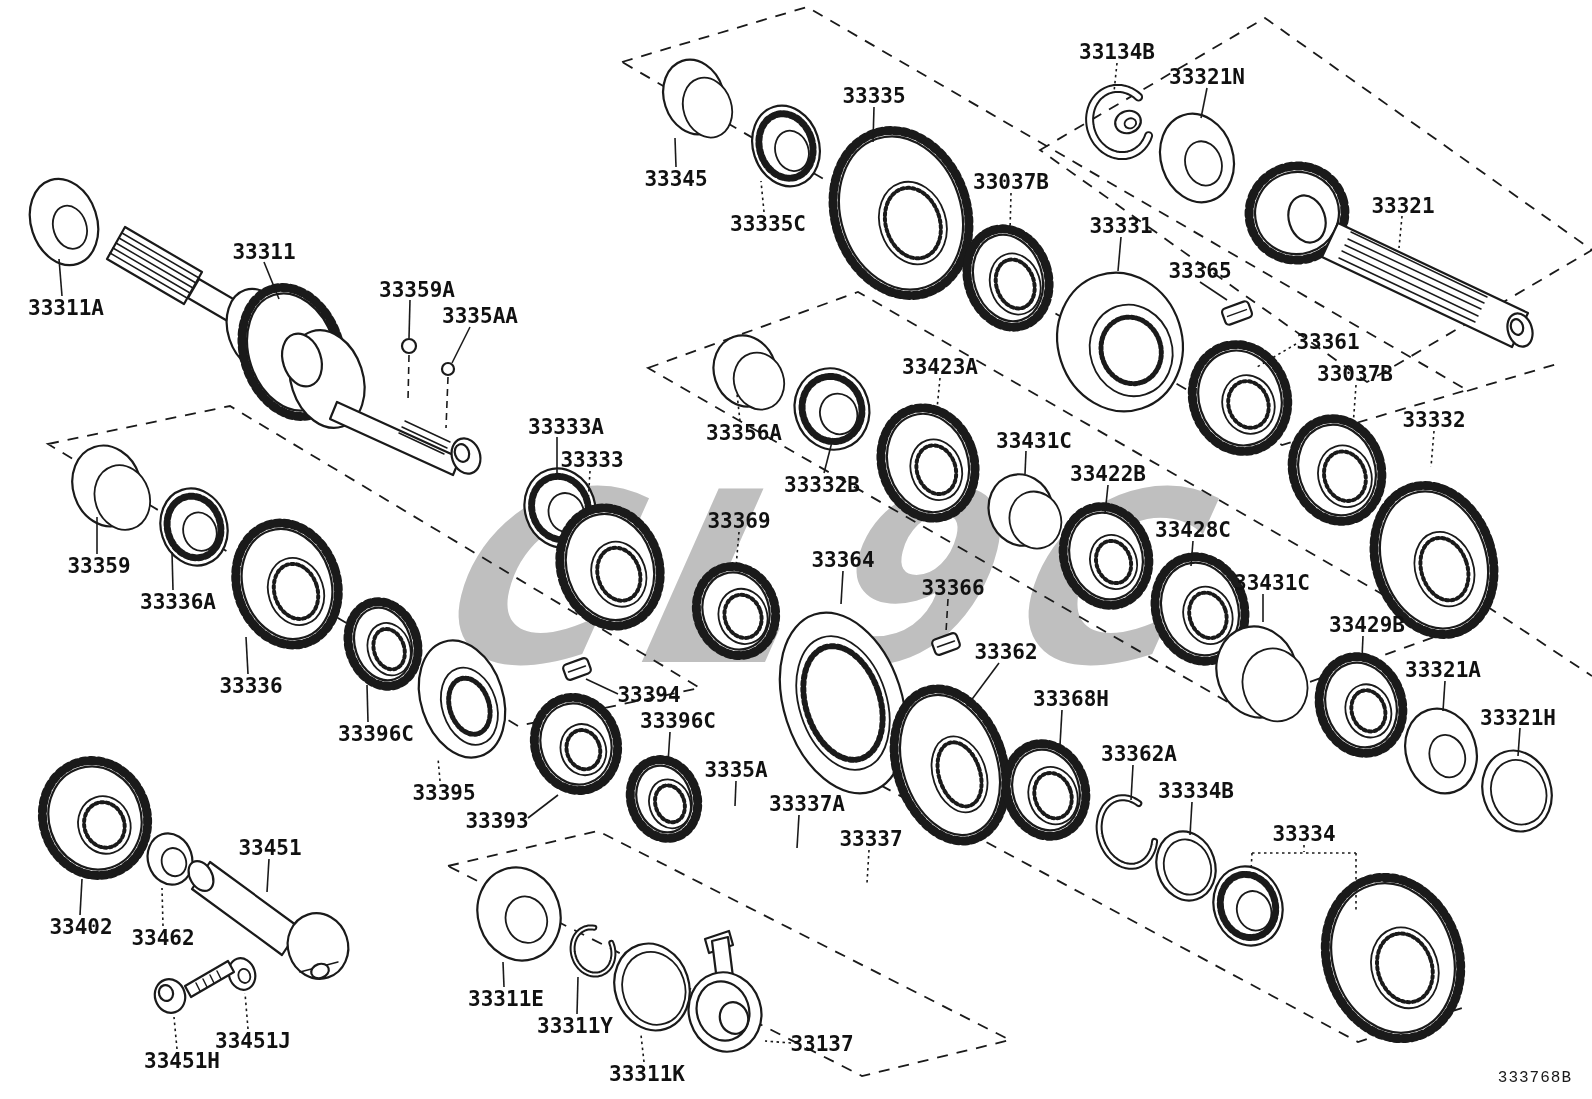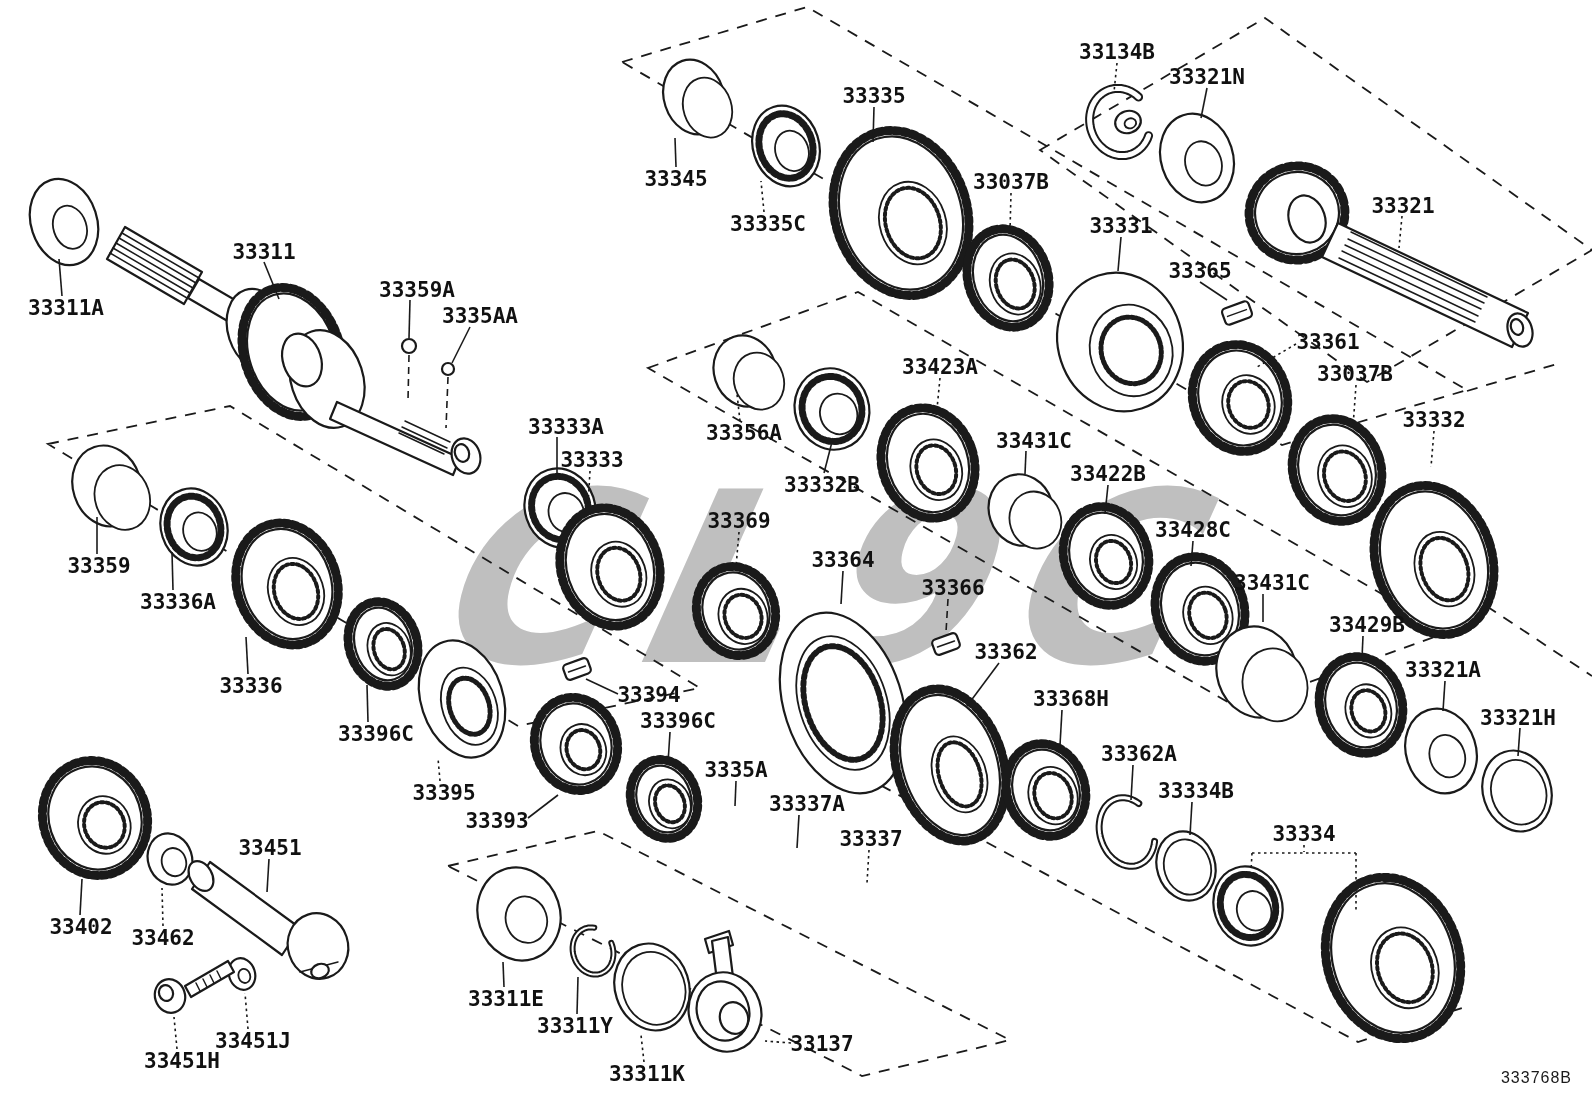--- a/index.html
+++ b/index.html
@@ -1,19 +1,19 @@
 <!DOCTYPE html>
 <html><head>
 <meta charset="utf-8">
 <style>
   html,body{margin:0;padding:0;background:#fff;}
   #stage{position:relative;width:1592px;height:1099px;background:#ffffff;overflow:hidden;
          font-family:"DejaVu Sans Mono", monospace;}
   svg{position:absolute;left:0;top:0;}
-  .code{position:absolute;right:20px;bottom:12px;font-family:Liberation Sans, sans-serif;
+  .code{position:absolute;right:20px;bottom:12px;font-family:Liberation Mono, monospace;
         font-size:16px;color:#1a1a1a;letter-spacing:1px;}
   text.plbl{font-family:"DejaVu Sans Mono", monospace;font-weight:bold;font-size:21px;
             fill:#111;text-anchor:middle;}
   text.wm{font-family:"DejaVu Sans", sans-serif;font-weight:bold;font-style:italic;
           fill:#bfbfbf;letter-spacing:26px;}
 </style>
 </head>
 <body>
 
 <div id="stage">

